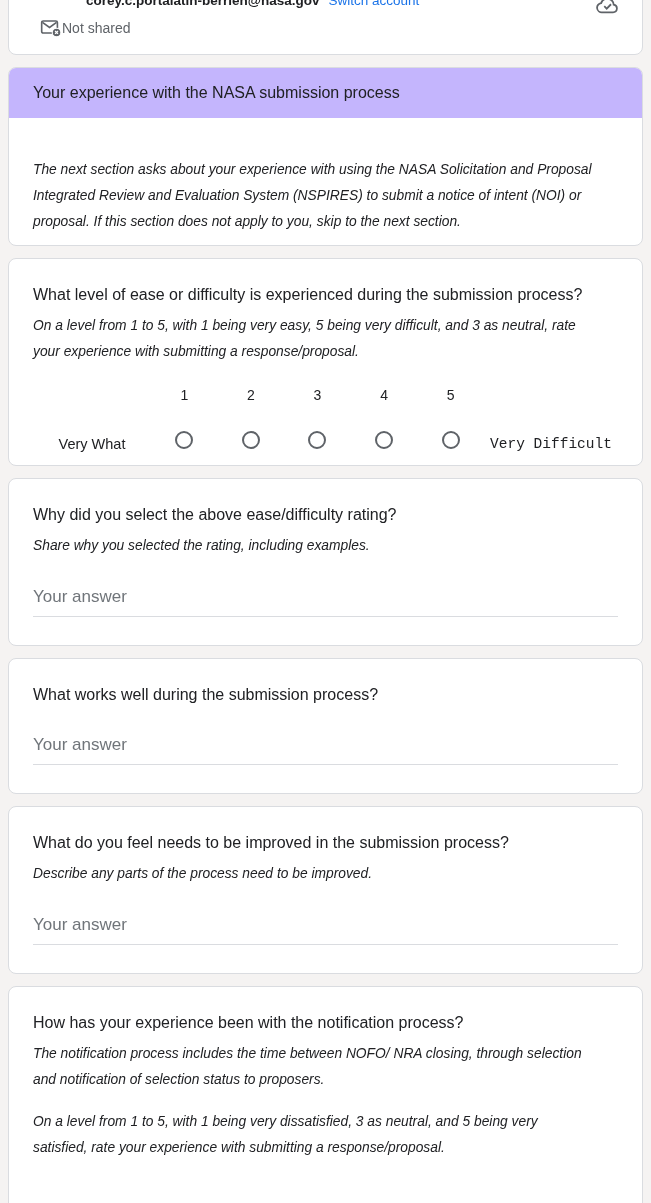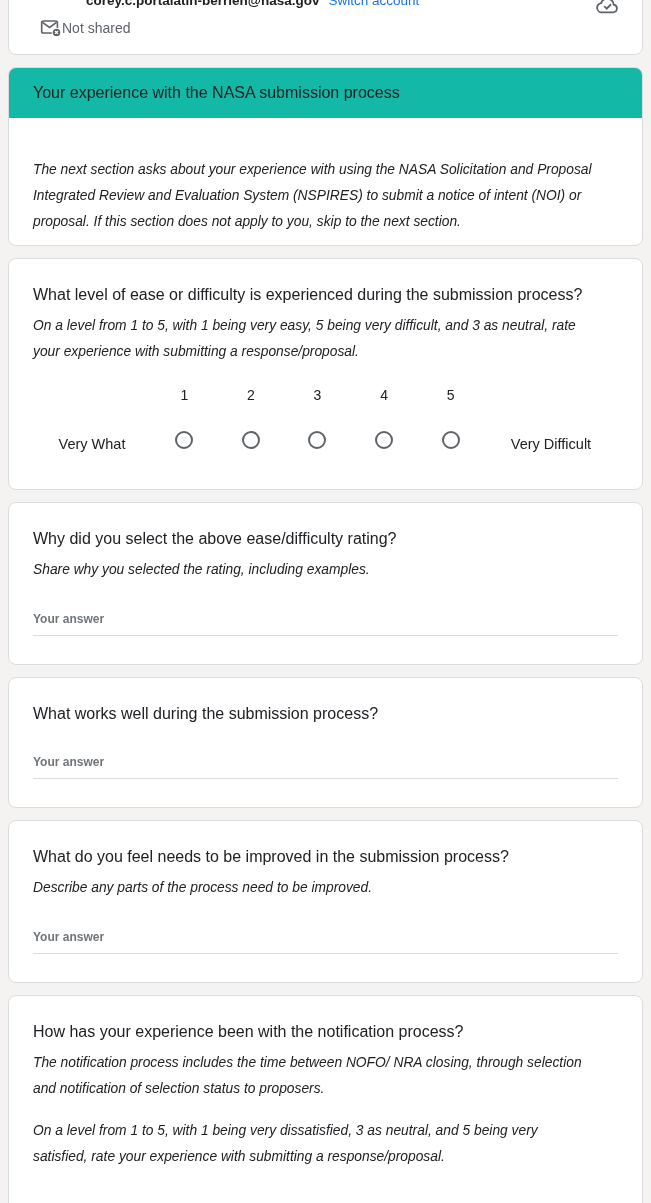--- a/index.html
+++ b/index.html
@@ -34,67 +34,66 @@
   .switch-link { color: #1a73e8; margin-left: 9px; text-decoration: none; cursor: pointer; }
   .saved-icon { position: absolute; top: 33px; right: 22px; line-height: 0; cursor: pointer; }
   .notshared-row {
     position: absolute;
     top: 56px; left: 30px;
     display: flex; align-items: center; gap: 0;
   }
   .notshared-label { font-size: 14px; color: #5f6368; }
   
   .section-band {
-    background: #14b8a6;
+    background: #c4b5fd;
     border-radius: 7px 7px 0 0;
     padding: 14px 24px;
   }
   .section-title { font-size: 16px; line-height: 22px; color: #202124; }
   .section-body { padding: 39px 24px 10px; }
   .desc-italic {
     font-size: 13.8px;
     font-style: italic;
     color: #202124;
     line-height: 26px;
     white-space: pre-line;
   }
   
   .q-card { padding: 24px 24px 28px; }
-  .q-card.scale-card { padding-bottom: 40px; }
+  .q-card.scale-card { padding-bottom: 16px; }
   .q-title { font-size: 16px; line-height: 24px; color: #202124; }
   .q-desc { margin-top: 6px; }
   .q-desc2 { margin-top: 16px; }
   
   .scale { display: flex; margin-top: 20px; }
   .scale-label {
     font-size: 14.5px; color: #202124;
     text-align: center; line-height: 20px;
     align-self: flex-end; position: relative; top: 5px;
   }
   .scale-label.low { width: 118px; }
-  .scale-label.high { flex: 1; }
+  .scale-label.high { flex: 1; font-family: Liberation Mono, monospace; }
   .scale-cols { display: flex; width: 333px; }
   .scale-col { flex: 1; text-align: center; }
   .scale-num { font-size: 14px; line-height: 20px; margin-bottom: 26px; }
   .radio {
     display: block; margin: 0 auto;
     width: 18px; height: 18px;
     border: 2px solid #5f6368; border-radius: 50%;
     cursor: pointer; background: #fff;
   }
   
   .answer { margin-top: 26px; }
   .answer-input {
     width: 100%;
     border: 0; border-bottom: 1px solid #dadce0;
     background: transparent; outline: none;
     font-family: "Liberation Sans", sans-serif;
-    font-size: 12px; color: #0369a1;
+    font-size: 17px; color: #0369a1;
     padding: 2px 0 9px;
-    font-weight: bold;
   }
   .answer-input::placeholder { color: #70757a; opacity: 1; }
   .icon-svg { display: block; }
 </style>
 </head>
 <body>
 
 <div class="card account-card">
   <div class="email-row">
     <span class="email-text">corey.c.portalatin-berrien@nasa.gov</span><a class="switch-link">Switch account</a>

